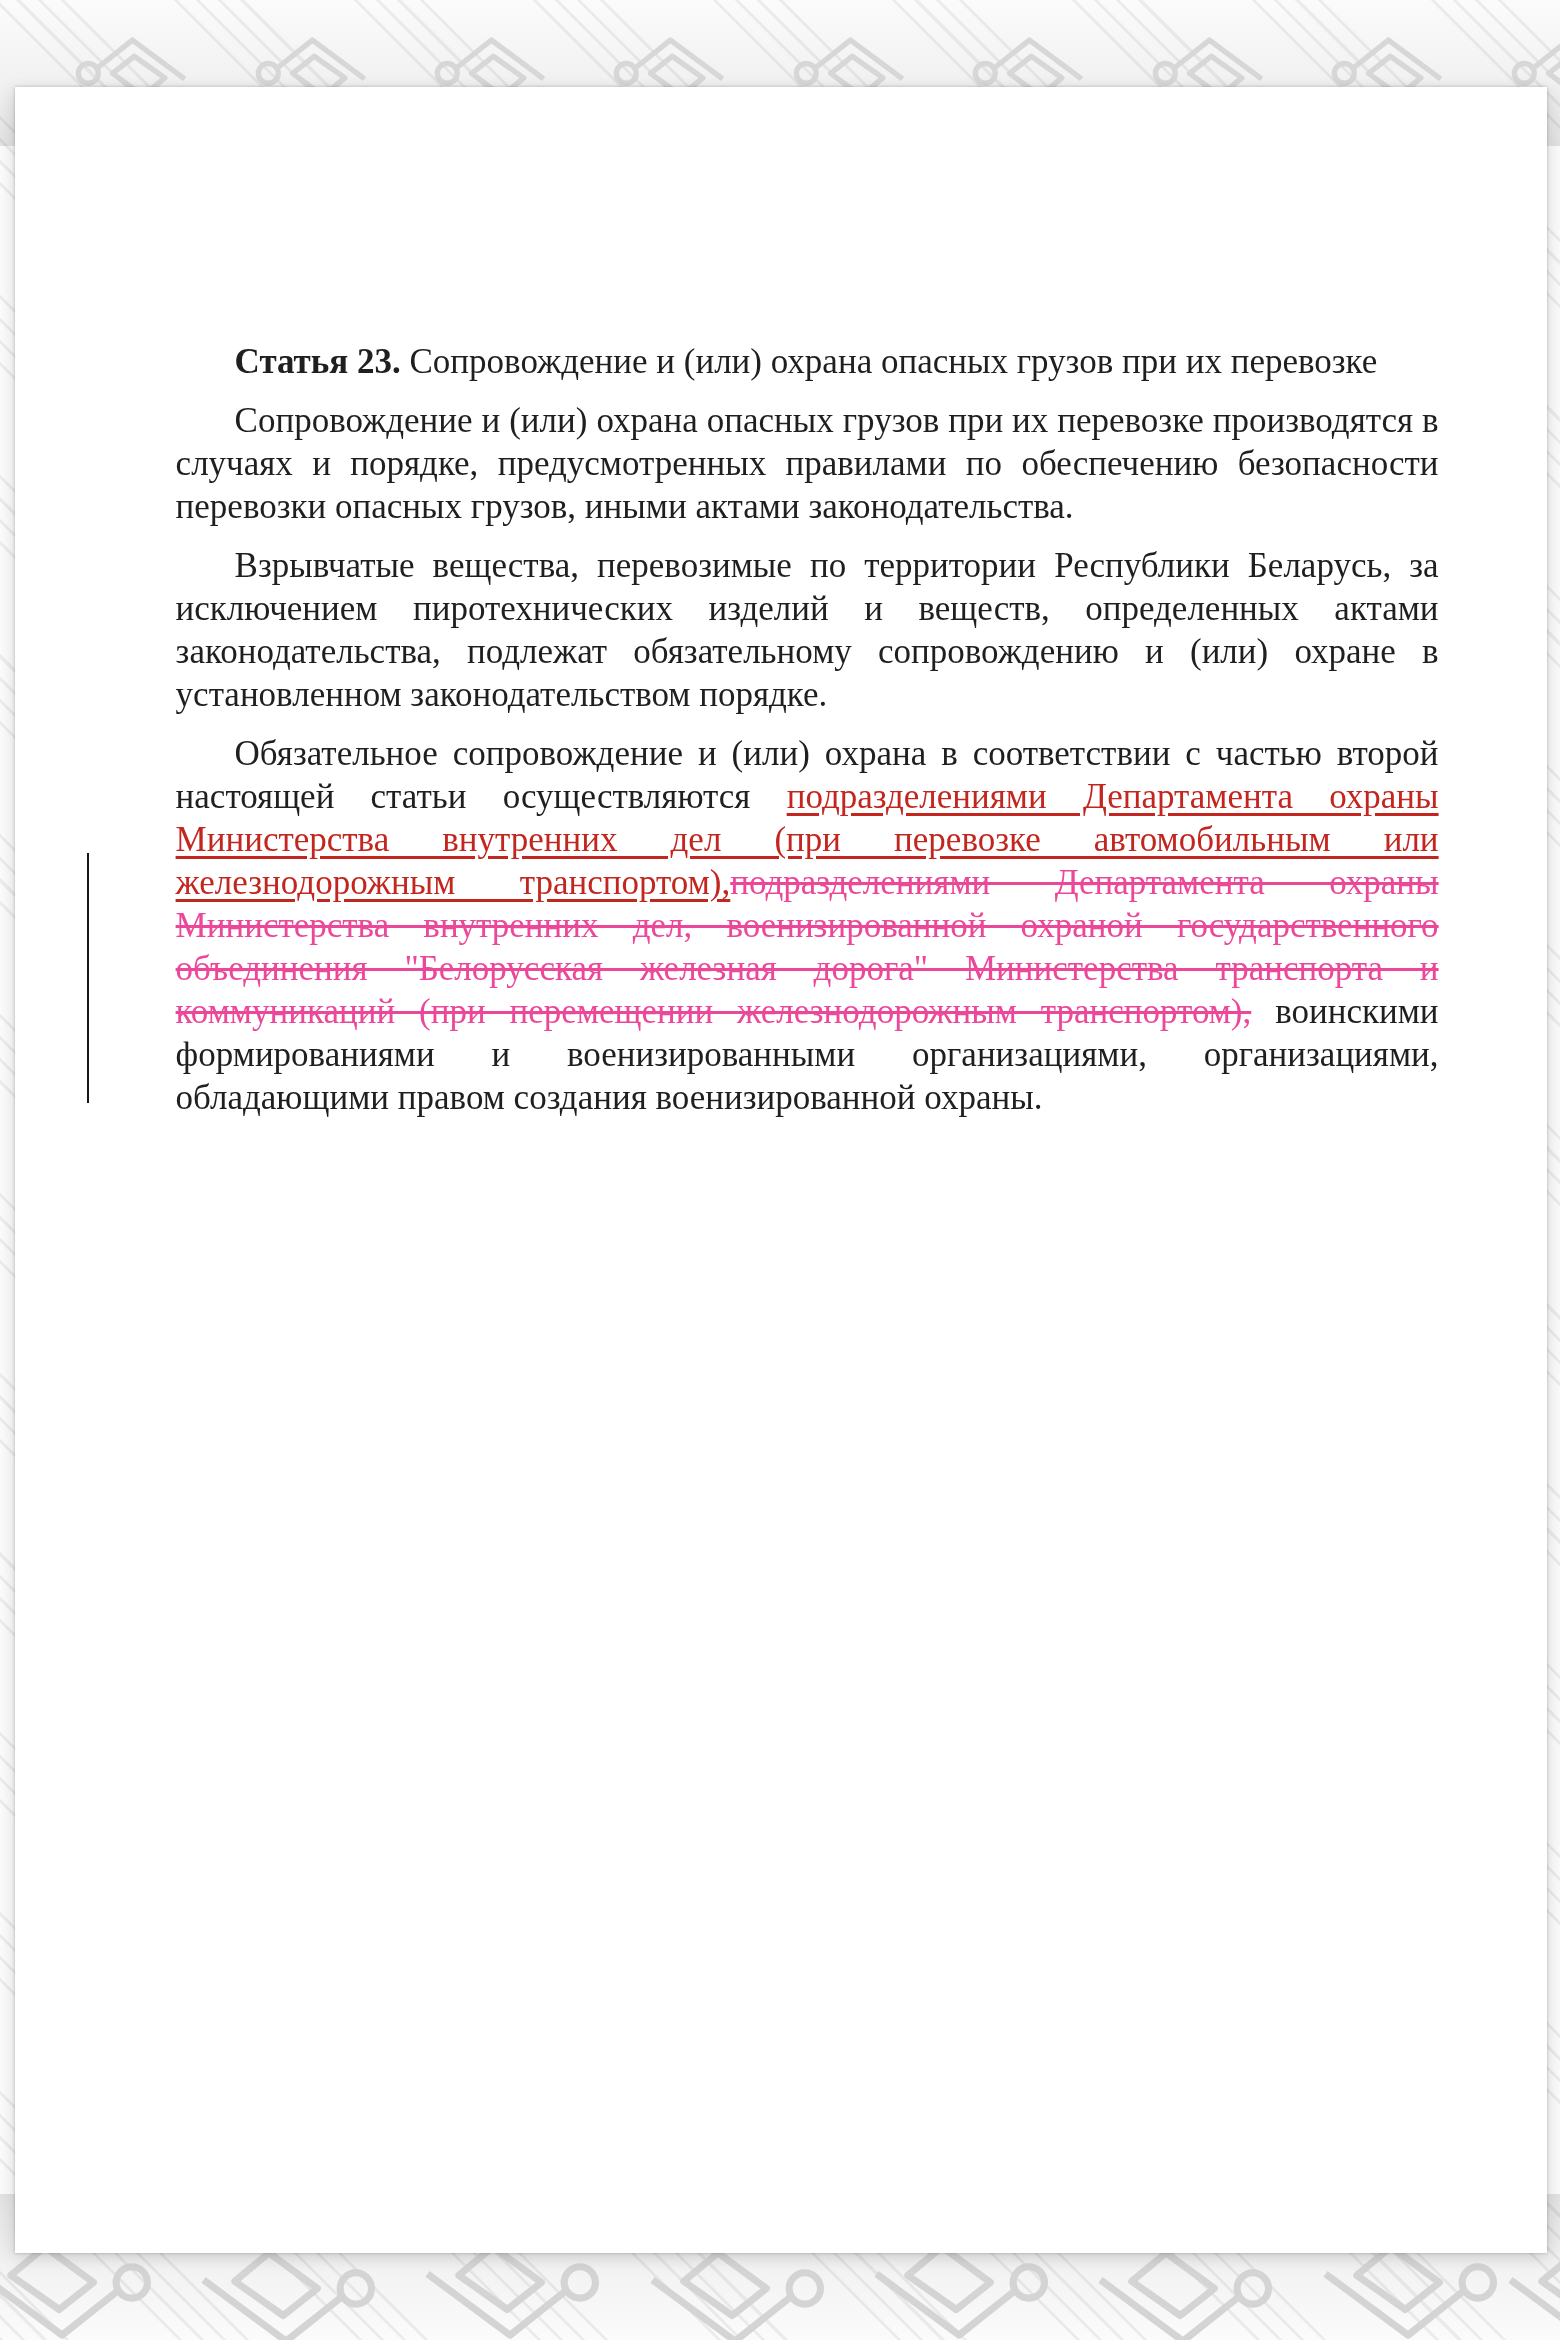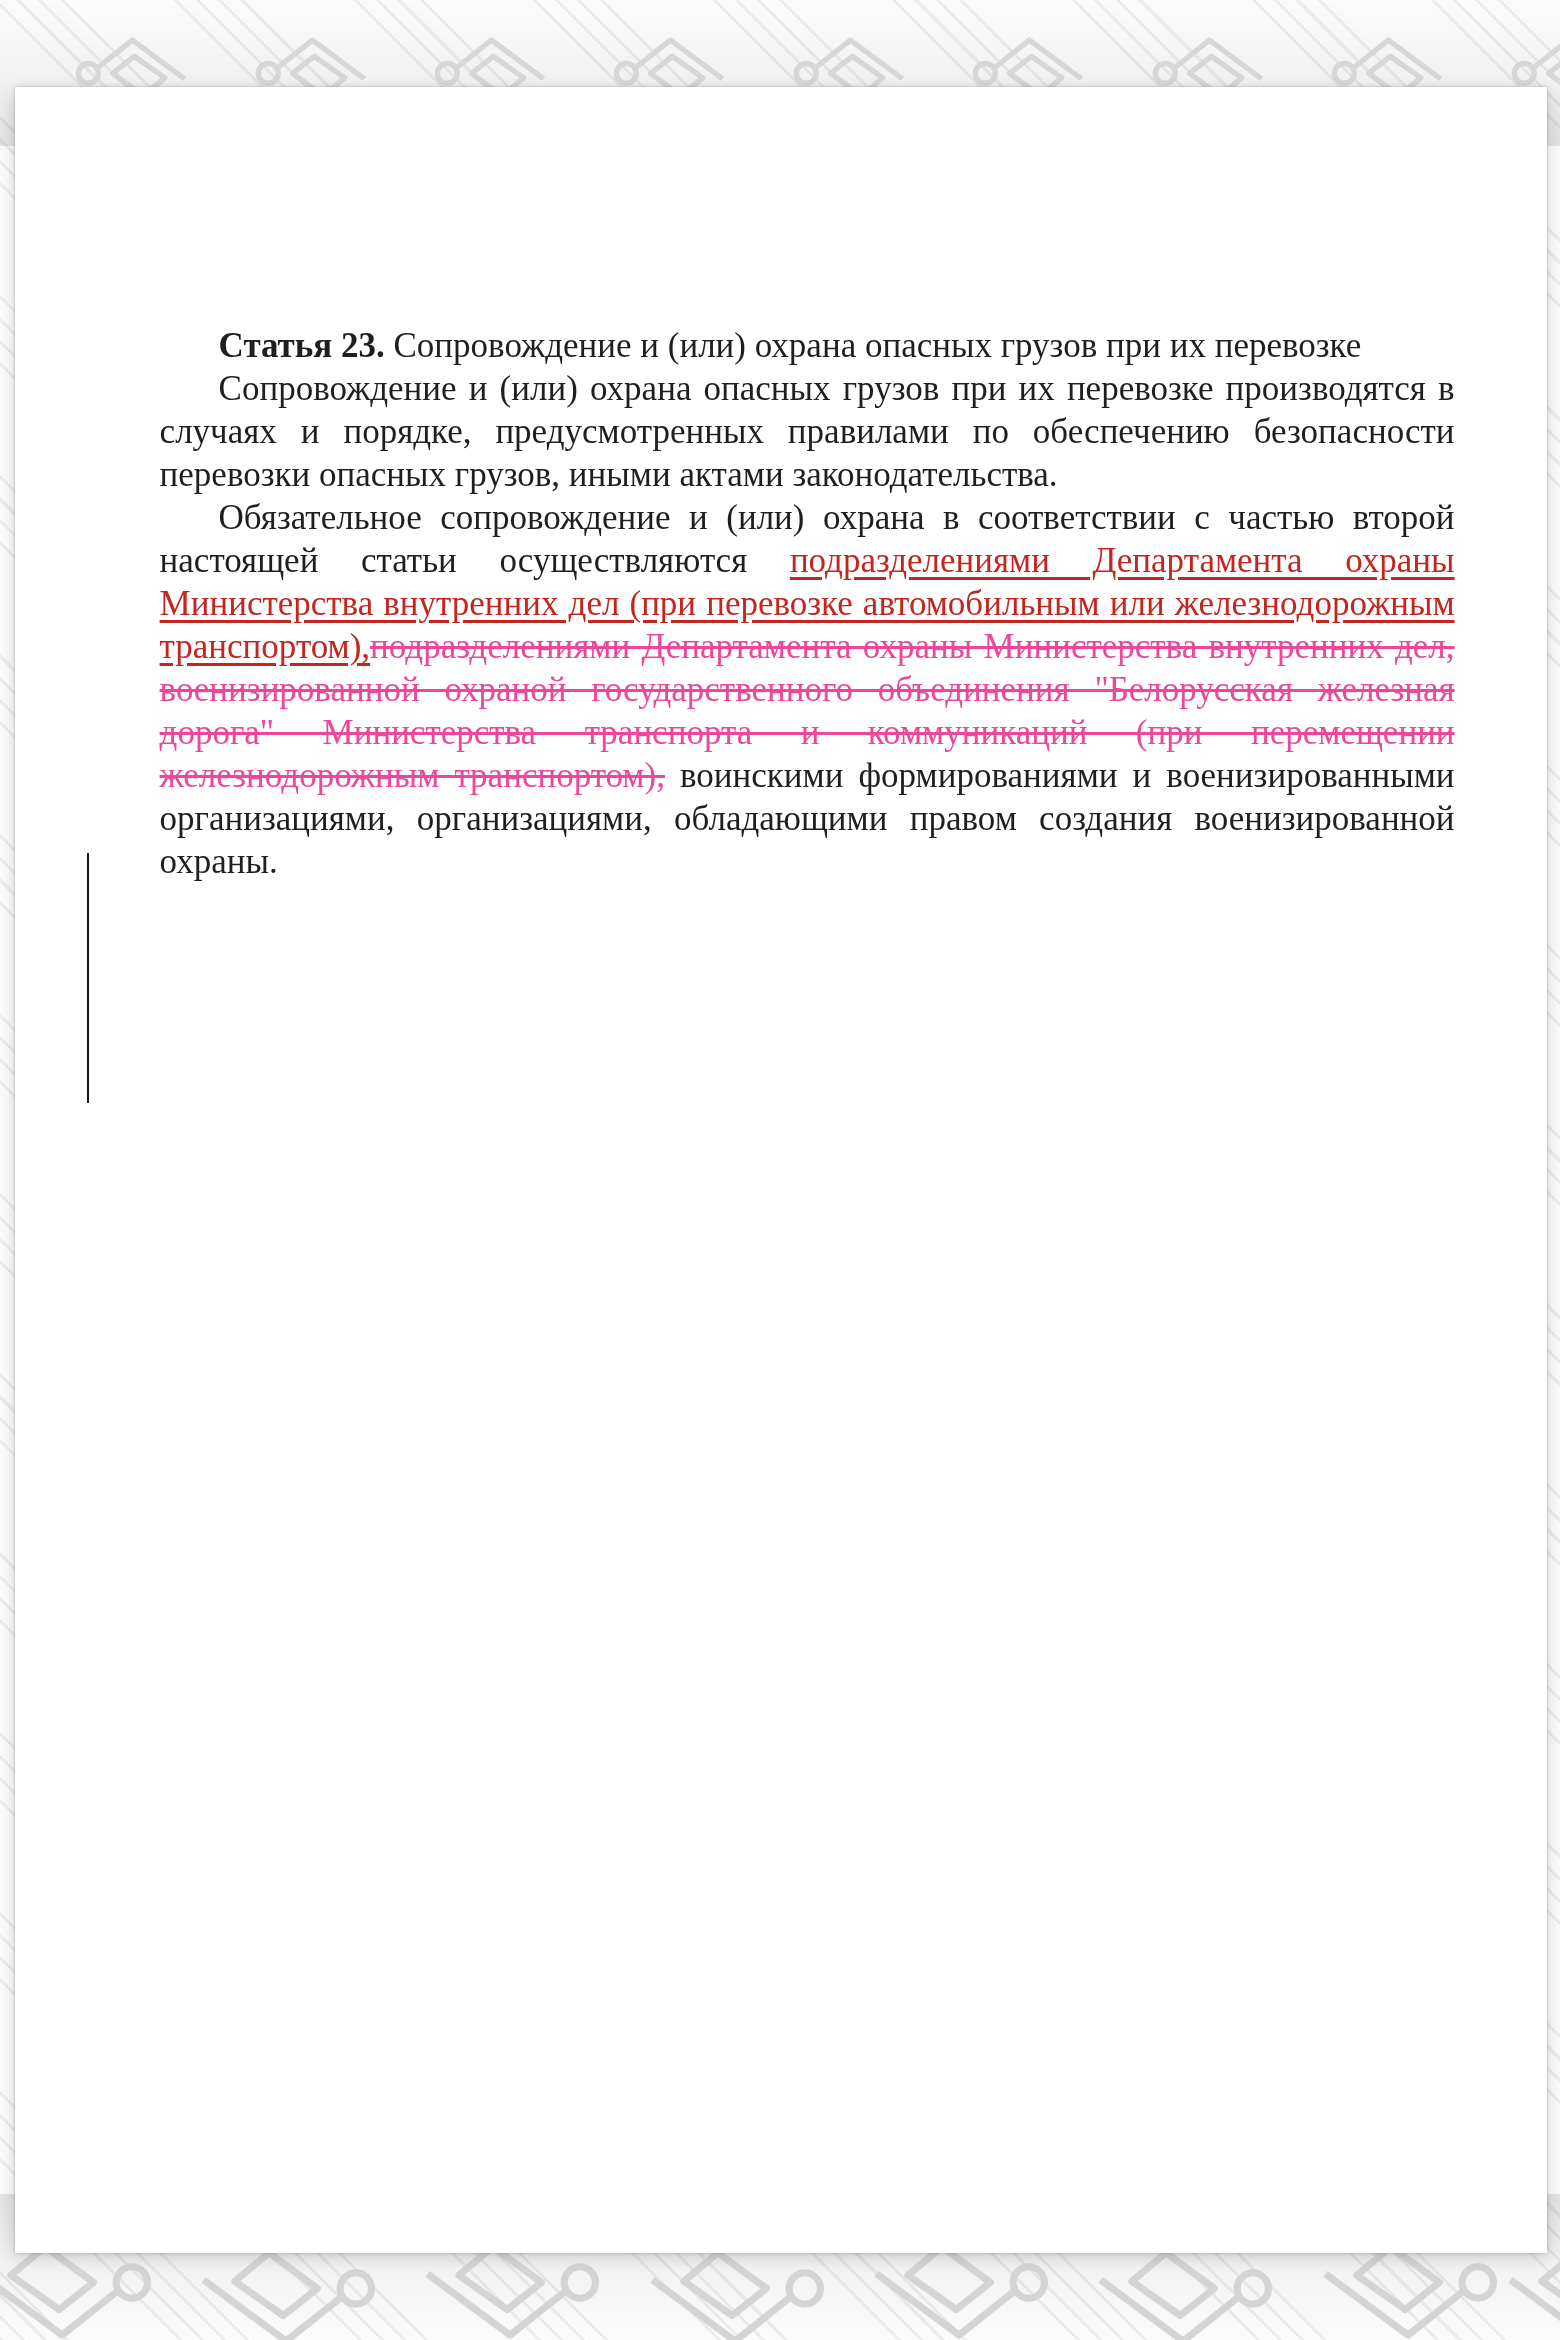--- a/index.html
+++ b/index.html
@@ -40,21 +40,21 @@
     padding: 237px 92px 0 145px;
     background: #ffffff;
     box-shadow: 0 0 2.9px rgba(0,0,0,0.22), 0 3.9px 15.6px rgba(0,0,0,0.16);
     z-index: 2;
   }
   .doc-text {
     font-size: 35px; line-height: 43px;
     color: #1f1f1f;
     text-align: justify;
   }
-  .doc-text p { margin: 0; text-indent: 59px; }
+  .doc-text p { margin: 16px; text-indent: 59px; }
   .title-par { margin-bottom: 53px; }
   .title-num { font-weight: bold; }
   .ins {
     color: #c3261f;
     text-decoration: underline;
     text-decoration-thickness: 2.9px;
     text-underline-offset: 4.9px;
   }
   .del {
     color: #ec4899;
@@ -203,20 +203,21 @@
 
     <div class="doc-text">
 
       <p class="title-par">
         <span class="title-num">Статья 23.</span>
         <span>Сопровождение и (или) охрана опасных грузов при их перевозке</span>
       </p>
 
       <p>Сопровождение и (или) охрана опасных грузов при их перевозке производятся в случаях и порядке, предусмотренных правилами по обеспечению безопасности перевозки опасных грузов, иными актами законодательства.</p>
 
+      <p>Взрывчатые вещества, перевозимые по территории Республики Беларусь, за исключением пиротехнических изделий и веществ, определенных актами законодательства, подлежат обязательному сопровождению и (или) охране в установленном законодательством порядке.</p>
 
       <p>
         <span>Обязательное сопровождение и (или) охрана в соответствии с частью второй настоящей статьи осуществляются</span>
         <span class="ins">подразделениями Департамента охраны Министерства внутренних дел (при перевозке автомобильным или железнодорожным транспортом),</span><span class="del">подразделениями Департамента охраны Министерства внутренних дел, военизированной охраной государственного объединения "Белорусская железная дорога" Министерства транспорта и коммуникаций (при перемещении железнодорожным транспортом),</span>
         <span>воинскими формированиями и военизированными организациями, организациями, обладающими правом создания военизированной охраны.</span>
       </p>
 
     </div>
   </div>
 

